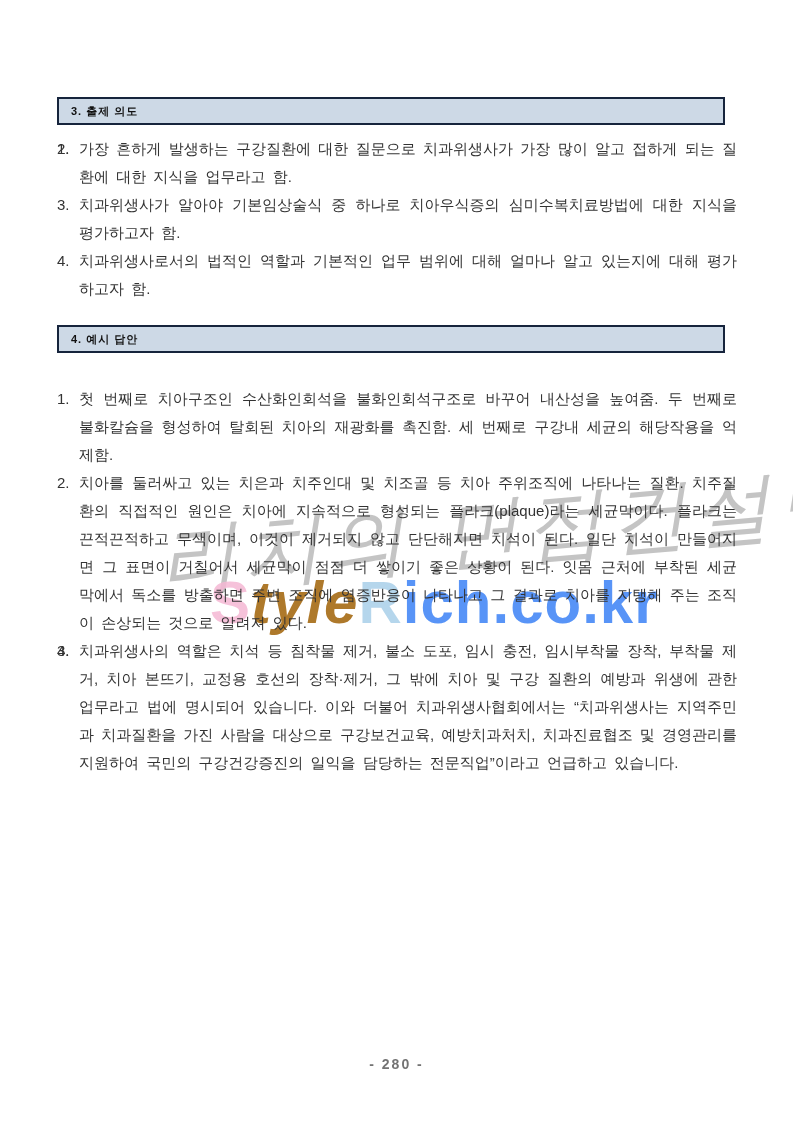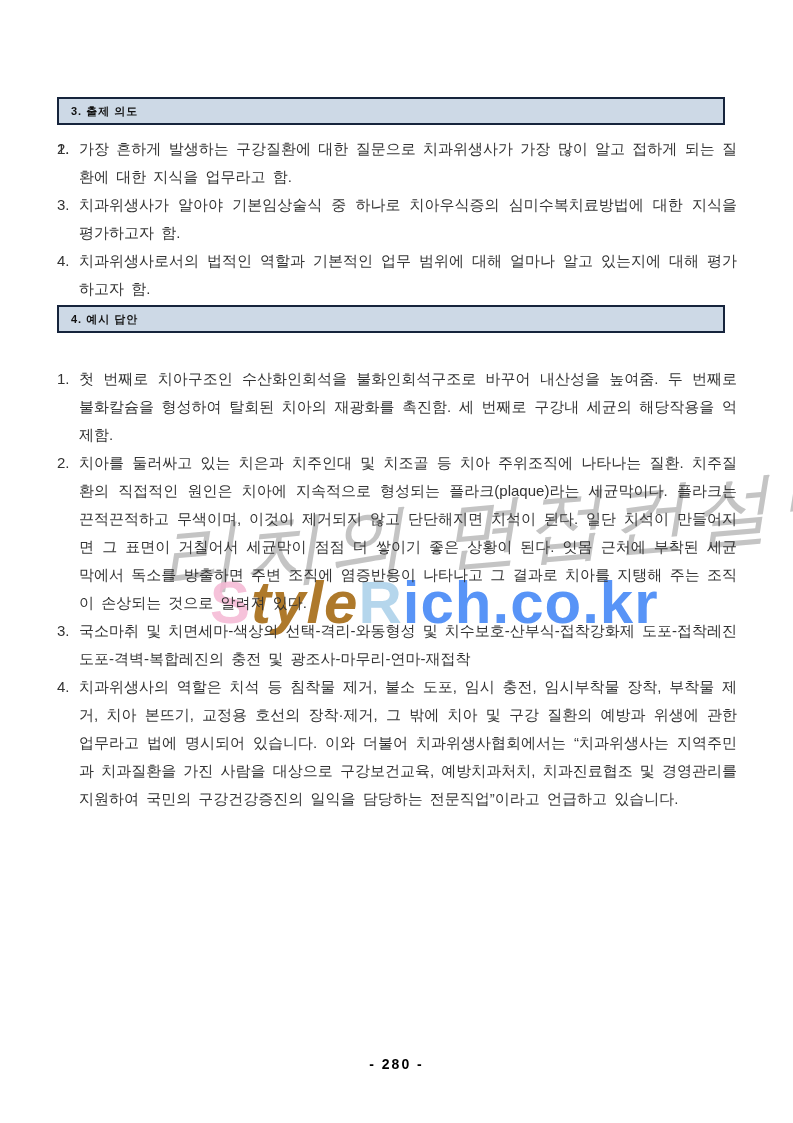--- a/index.html
+++ b/index.html
@@ -43,31 +43,31 @@
   }
   .list li {
     position: relative;
     padding-left: 22px;
   }
   .list .num {
     position: absolute;
     left: 0; top: 0;
     width: 22px;
   }
-  .sec4-header { margin-top: 2px; }
+  .sec4-header { margin-top: 22px; }
   .sec4-list { margin-top: 32px; }
   .footer {
     position: absolute;
     z-index: 2;
     left: 0; right: 0;
     top: 1056px;
     text-align: center;
     font-size: 14px;
     font-weight: bold;
-    color: #000000;
+    color: #737373;
     letter-spacing: 2px;
   }
   
   .wm-script {
     position: absolute;
     z-index: 0;
     left: 158px; top: 478px;
     font-family: "DejaVu Serif", serif;
     font-style: italic;
     font-size: 78px;
@@ -132,21 +132,20 @@
       <li>
         <span class="num">1.</span>
         <span class="txt">첫 번째로 치아구조인 수산화인회석을 불화인회석구조로 바꾸어 내산성을 높여줌. 두 번째로 불화칼슘을 형성하여 탈회된 치아의 재광화를 촉진함. 세 번째로 구강내 세균의 해당작용을 억제함.</span>
       </li>
       <li>
         <span class="num">2.</span>
         <span class="txt">치아를 둘러싸고 있는 치은과 치주인대 및 치조골 등 치아 주위조직에 나타나는 질환. 치주질환의 직접적인 원인은 치아에 지속적으로 형성되는 플라크(plaque)라는 세균막이다. 플라크는 끈적끈적하고 무색이며, 이것이 제거되지 않고 단단해지면 치석이 된다. 일단 치석이 만들어지면 그 표면이 거칠어서 세균막이 점점 더 쌓이기 좋은 상황이 된다. 잇몸 근처에 부착된 세균막에서 독소를 방출하면 주변 조직에 염증반응이 나타나고 그 결과로 치아를 지탱해 주는 조직이 손상되는 것으로 알려져 있다.</span>
       </li>
       <li>
         <span class="num">3.</span>
-        <span class="txt">국소마취 및 치면세마-색상의 선택-격리-와동형성 및 치수보호-산부식-접착강화제 도포-접착레진 도포-격벽-복합레진의 충전 및 광조사-마무리-연마-재접착</span>
       </li>
       <li>
         <span class="num">4.</span>
         <span class="txt">치과위생사의 역할은 치석 등 침착물 제거, 불소 도포, 임시 충전, 임시부착물 장착, 부착물 제거, 치아 본뜨기, 교정용 호선의 장착·제거, 그 밖에 치아 및 구강 질환의 예방과 위생에 관한 업무라고 법에 명시되어 있습니다. 이와 더불어 치과위생사협회에서는 “치과위생사는 지역주민과 치과질환을 가진 사람을 대상으로 구강보건교육, 예방치과처치, 치과진료협조 및 경영관리를 지원하여 국민의 구강건강증진의 일익을 담당하는 전문직업”이라고 언급하고 있습니다.</span>
       </li>
     </ol>
 
   </div>
 
   <div class="footer">

